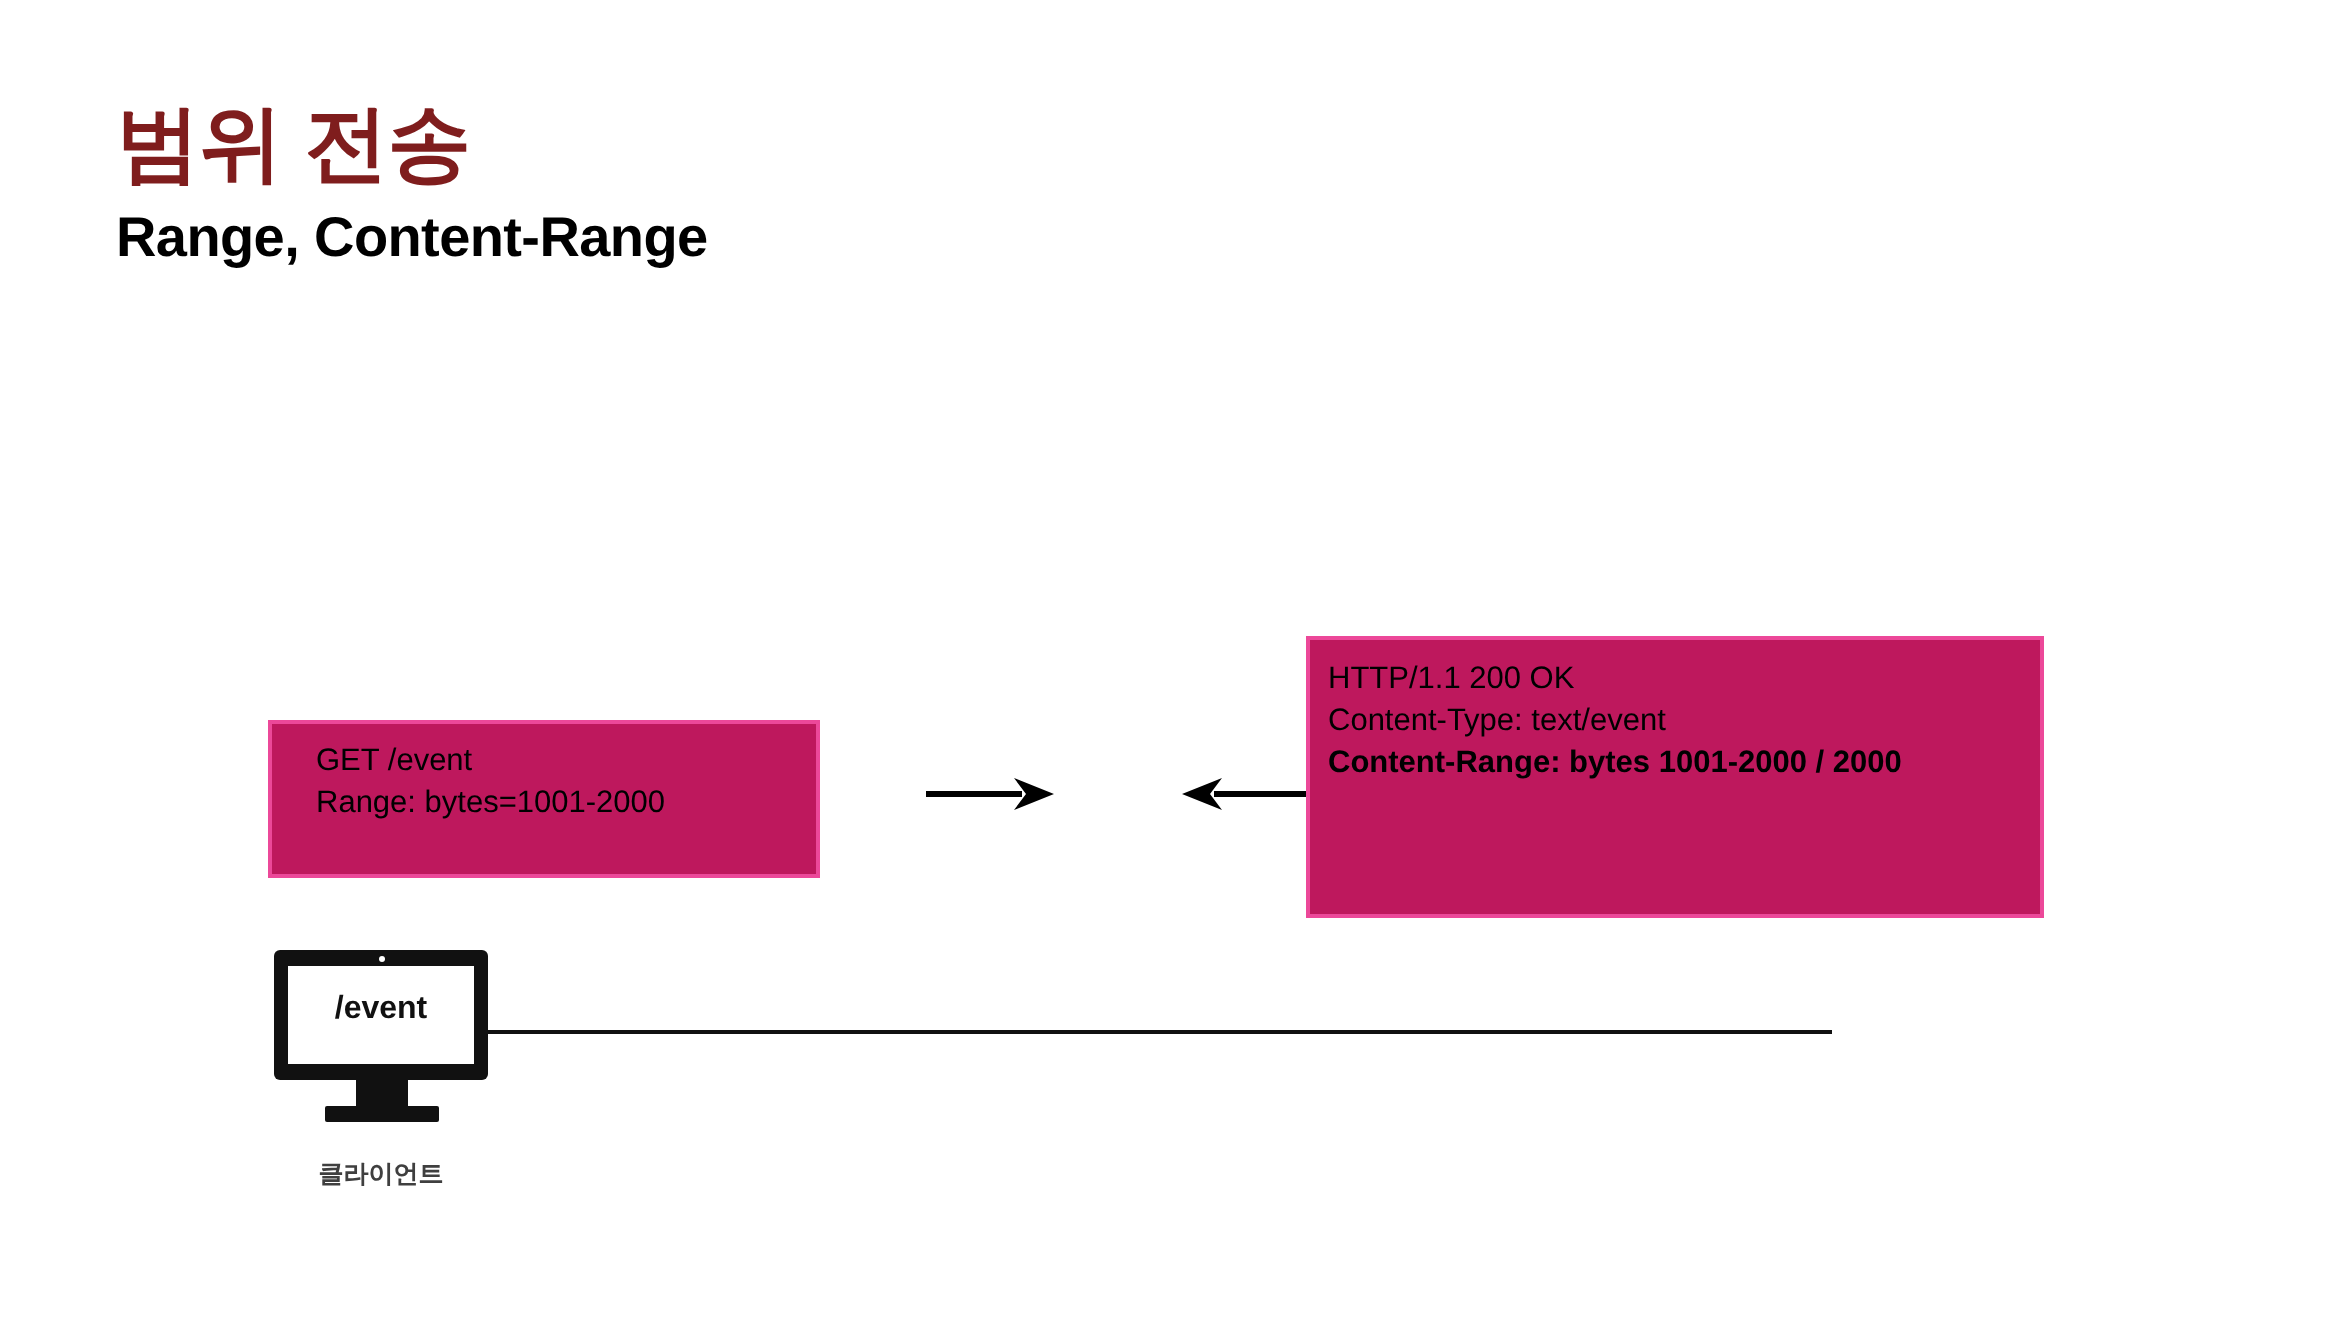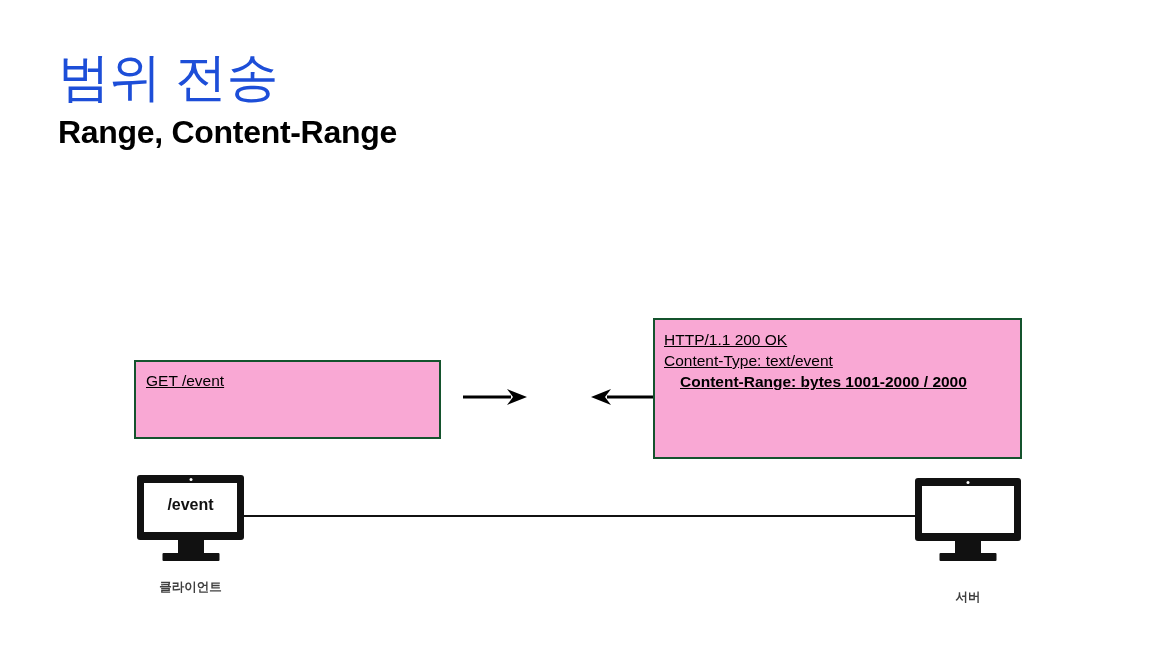--- a/index.html
+++ b/index.html
@@ -21,65 +21,63 @@
     inset: 0;
   }
 
   
   .title-block {
     position: absolute;
     left: 58px;
     top: 48px;
   }
   .title-main {
-    font-size: 52px;
-    font-weight: normal;
+    font-size: 42px;
+    font-weight: bold;
     line-height: 1.12;
     letter-spacing: -0.5px;
-    color: #1d4ed8;
+    color: #7f1d1d;
     white-space: nowrap;
   }
   .title-sub {
-    font-size: 32px;
+    font-size: 28px;
     font-weight: bold;
     line-height: 1.15;
     margin-top: 8px;
     letter-spacing: -0.3px;
     color: #000000;
     white-space: nowrap;
   }
 
   
   .msg-box {
     position: absolute;
-    border: 2px solid #14532d;
-    background: #f9a8d4;
+    border: 2px solid #ec4899;
+    background: #be185d;
     box-sizing: border-box;
-    text-decoration: underline;
   }
   .msg-line {
     font-size: 15.5px;
     line-height: 21px;
     white-space: pre;
     color: #000000;
   }
   .msg-line.bold {
     font-weight: bold;
-    margin-left: 16px;
   }
   .msg-line.spacer {
     height: 14px;
   }
 
   #request-box {
     left: 134px;
     top: 360px;
-    width: 307px;
+    width: 276px;
     height: 79px;
-    padding: 8px 0 0 10px;
+    padding: 8px 0 0 22px;
   }
 
   #response-box {
     left: 653px;
     top: 318px;
     width: 369px;
     height: 141px;
     padding: 9px 0 0 9px;
   }
 
@@ -185,20 +183,21 @@
 
 <div class="slide">
 
   <div class="title-block">
     <div class="title-main">범위 전송</div>
     <div class="title-sub">Range, Content-Range</div>
   </div>
 
   <div class="msg-box" id="request-box">
     <div class="msg-line">GET /event</div>
+    <div class="msg-line">Range: bytes=1001-2000</div>
   </div>
 
   <div class="arrow" id="arrow-request">
     <svg width="64" height="22" viewBox="0 0 64 22" xmlns="http://www.w3.org/2000/svg">
       <line x1="0" y1="11" x2="48" y2="11" stroke="#000000" stroke-width="3"></line>
       <polygon points="44,3 64,11 44,19 50,11" fill="#000000"></polygon>
     </svg>
   </div>
 
   <div class="arrow" id="arrow-response">
@@ -222,25 +221,14 @@
       <div class="monitor-cam"></div>
       <div class="monitor-screen">
         <div class="screen-text">/event</div>
       </div>
     </div>
     <div class="monitor-neck"></div>
     <div class="monitor-foot"></div>
     <div class="node-label">클라이언트</div>
   </div>
 
-  <div class="monitor" id="server-node">
-    <div class="monitor-body">
-      <div class="monitor-cam"></div>
-      <div class="monitor-screen">
-        <div class="screen-text"></div>
-      </div>
-    </div>
-    <div class="monitor-neck"></div>
-    <div class="monitor-foot"></div>
-    <div class="node-label">서버</div>
-  </div>
 
 </div>
 
 </body></html>

